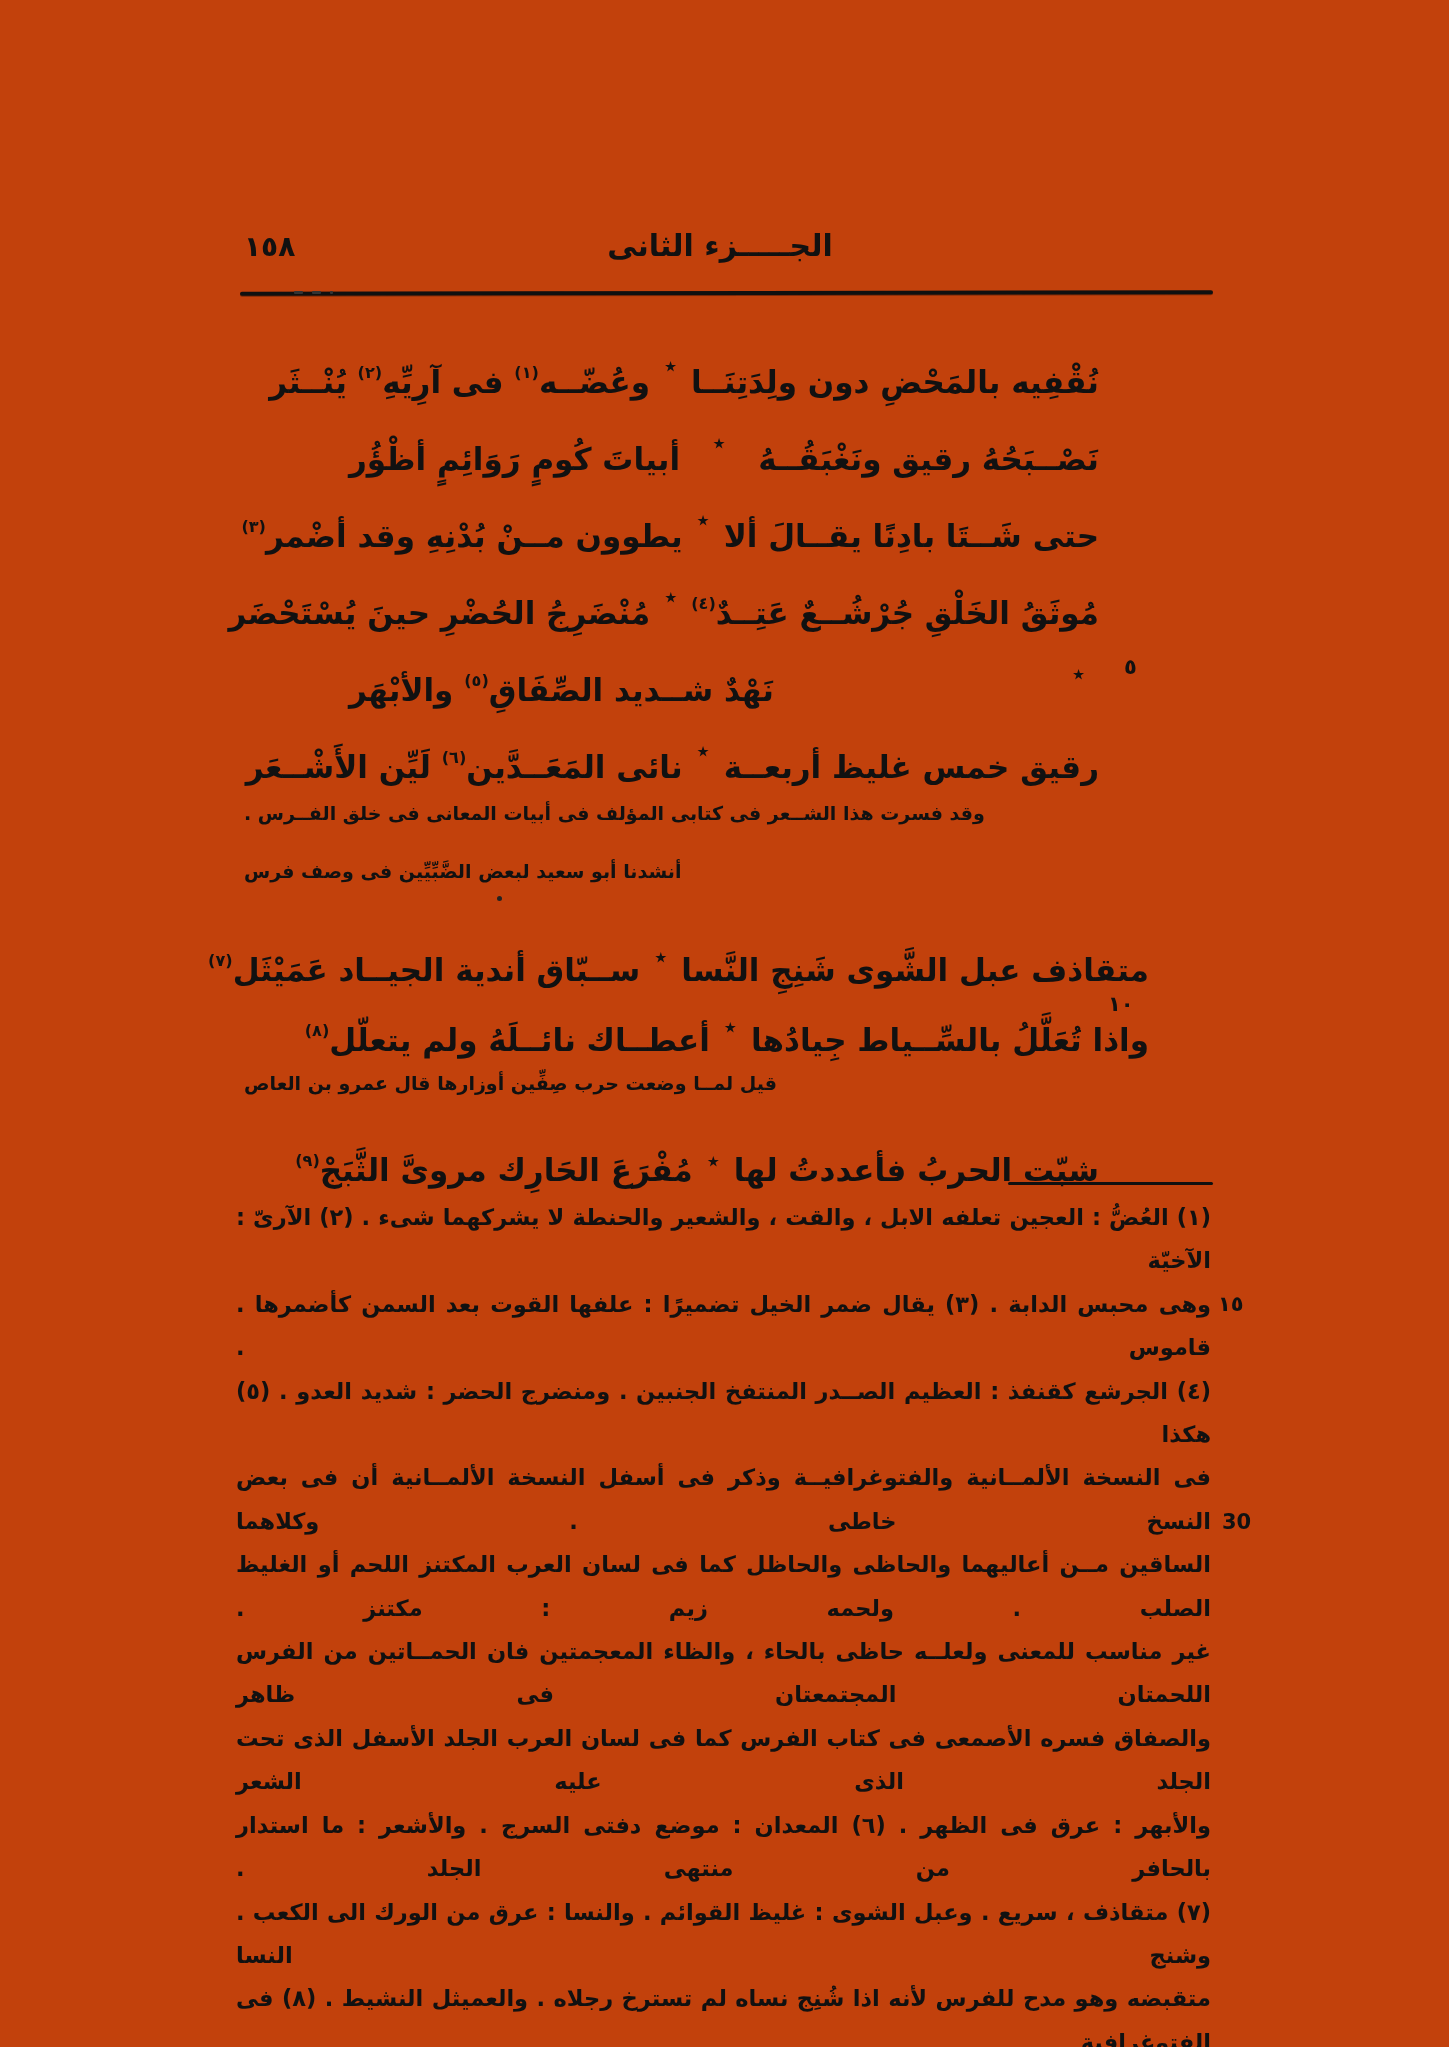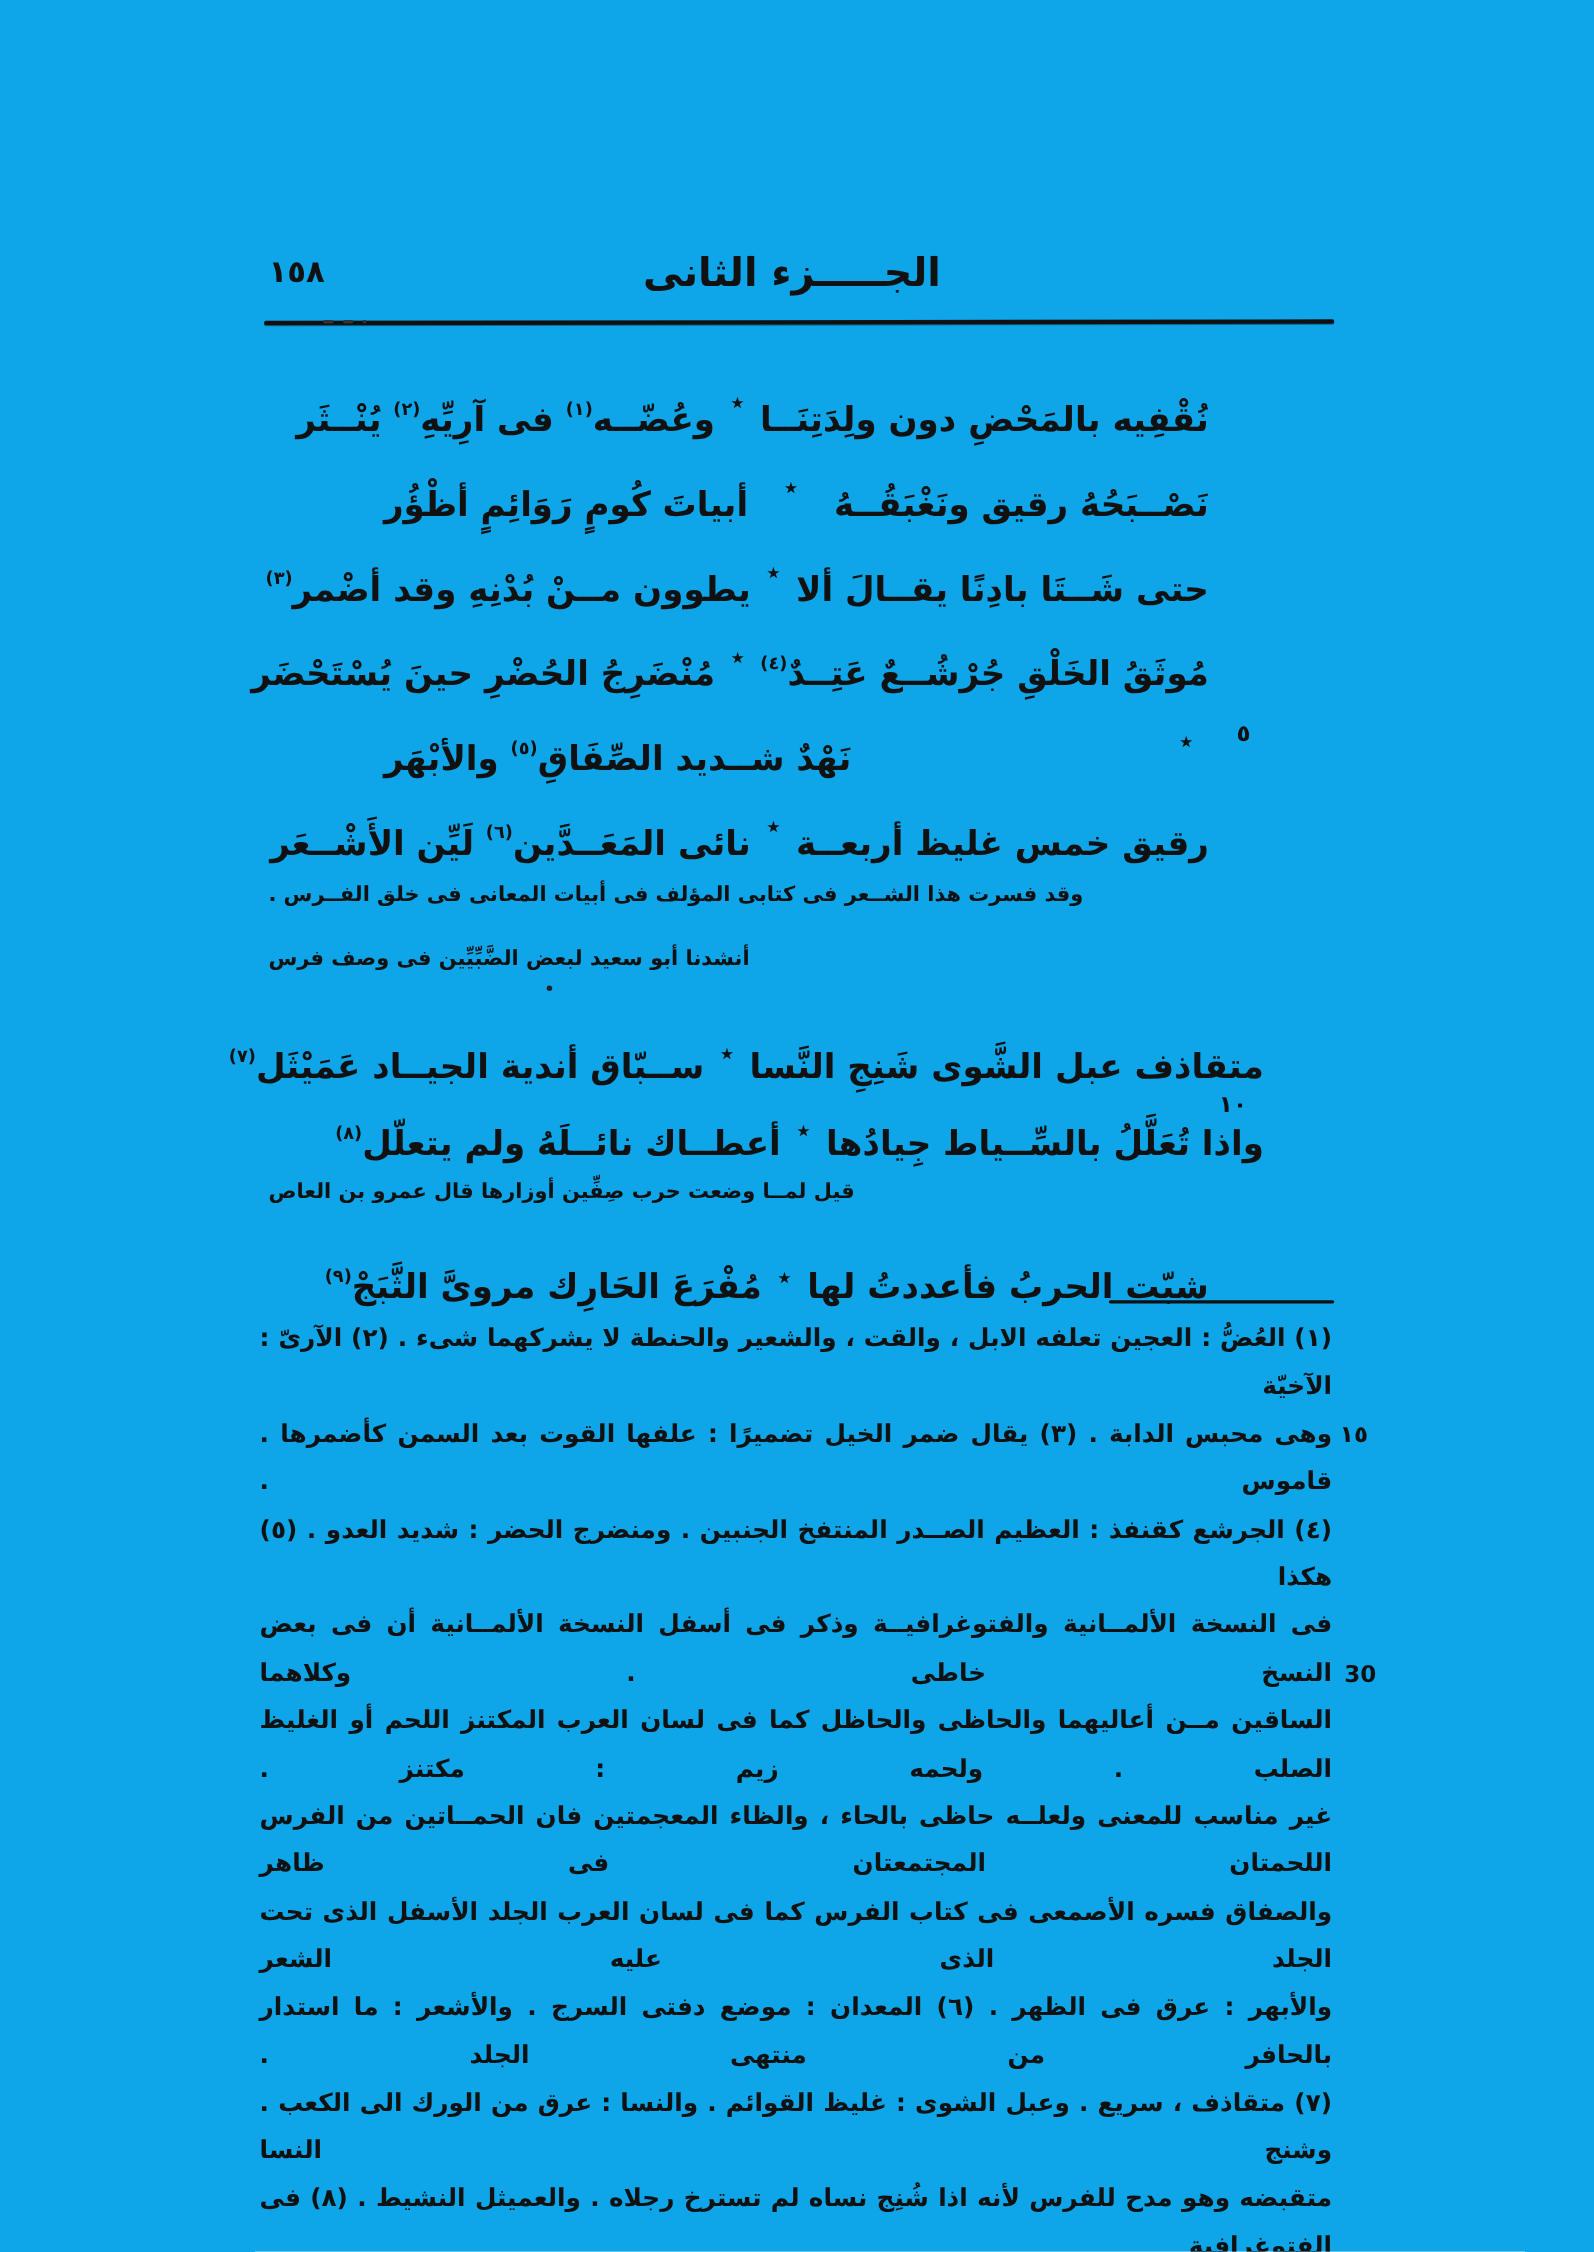--- a/index.html
+++ b/index.html
@@ -1,33 +1,33 @@
 <!DOCTYPE html>
 <html lang="ar" dir="rtl"><head>
 <meta charset="utf-8">
 <style>
   html,body{margin:0;padding:0;background:#e8e8e8;}
   .page{
     position:relative;
     width:1449px;height:2047px;
     margin:0 auto;
-    background:#0ea5e9;
+    background:#c2410c;
     font-family:"DejaVu Sans", sans-serif;
     color:#111;
     overflow:hidden;
     direction:rtl;
   }
   
   .pagenum{
     position:absolute;left:244px;top:230px;
     font-size:28px;font-weight:bold;letter-spacing:1px;
   }
   .title{
     position:absolute;left:540px;top:228px;width:360px;
-    text-align:center;font-size:36px;font-weight:bold;
+    text-align:center;font-size:30px;font-weight:bold;
   }
   .rule{
     position:absolute;left:240px;top:291px;width:973px;height:4px;
     background:#101010;border-radius:2px;
     box-shadow:0 1px 0 rgba(0,0,0,.35);
     transform:rotate(-0.08deg);
   }
   .dash-artifact{position:absolute;left:243px;top:279px;width:90px;height:8px;}
   .dash-artifact i{display:inline-block;width:9px;height:3px;background:#333;margin-left:9px;border-radius:1px;}
   .dash-artifact i.dot{width:3px;}

